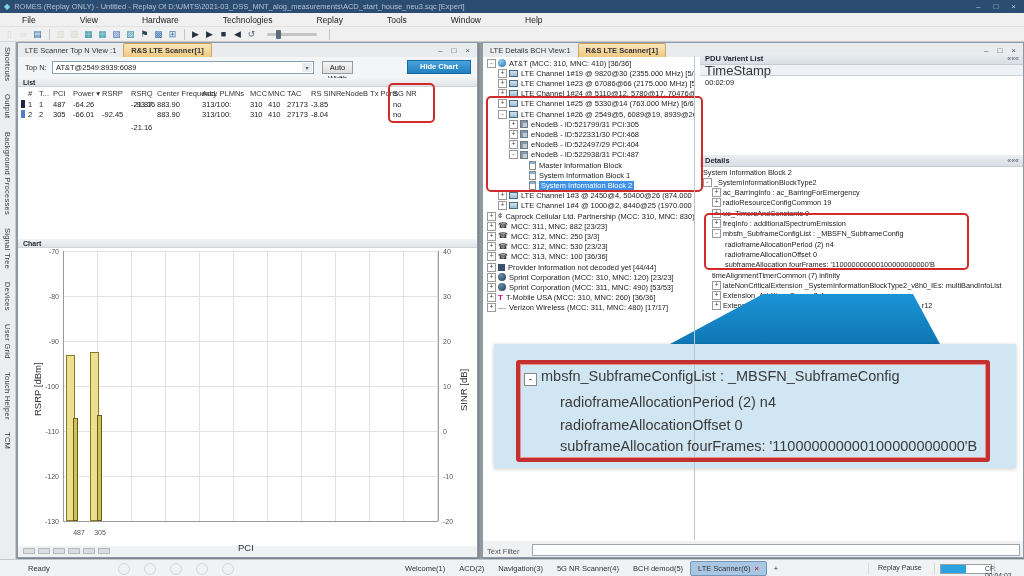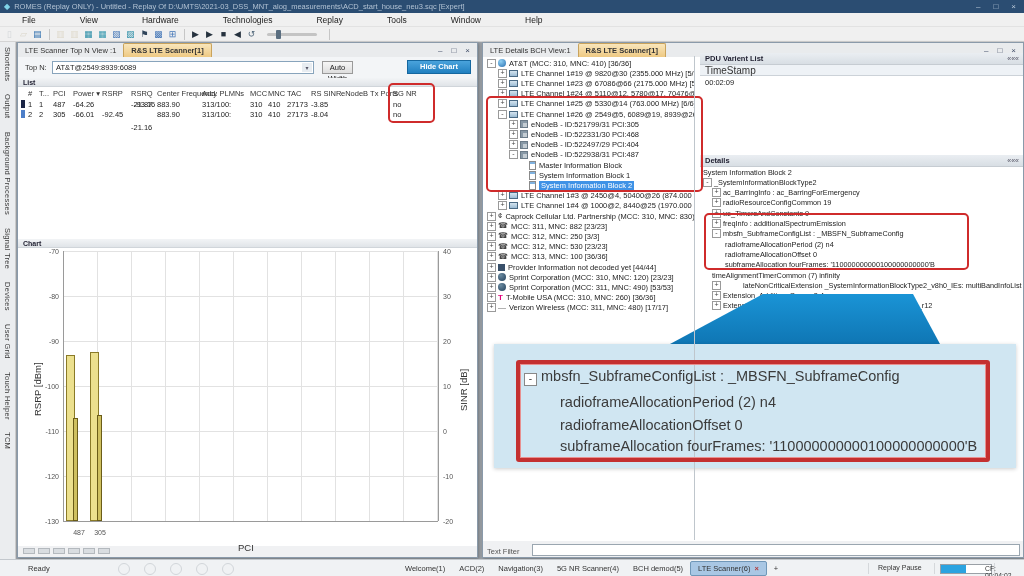--- a/index.html
+++ b/index.html
@@ -56,21 +56,21 @@
               transform:rotate(-90deg);transform-origin:left top;}
   
   .trow{position:absolute;height:10px;font-size:7.5px;color:#222;white-space:nowrap;overflow:hidden;display:flex;align-items:center;}
   .expander{display:inline-block;width:7px;height:7px;border:1px solid #9a9a9a;background:#fff;color:#444;
             font-size:7px;line-height:6px;text-align:center;box-sizing:content-box;margin-right:2px;flex:none;}
   .ticon{display:inline-block;margin-right:3px;flex:none;}
   .sel{background:#3f92e6;color:#fff;padding:0 2px;}
   .panel-title{position:absolute;background:linear-gradient(#eaeef2,#d8dee4);border-bottom:1px solid #c6ccd2;
                font-size:7.5px;font-weight:bold;color:#223;line-height:12px;padding-left:5px;box-sizing:border-box;}
   .chev{position:absolute;right:4px;top:0;font-size:7px;color:#556;font-weight:normal;}
-  .colhdr{position:absolute;background:#eef2f6;border-bottom:1px solid #ccd2d8;font-size:10px;color:#333;
+  .colhdr{position:absolute;background:#eef2f6;border-bottom:1px solid #ccd2d8;font-size:13px;color:#333;
           line-height:11px;padding-left:5px;box-sizing:border-box;}
   .ic-globe{width:8px;height:8px;border-radius:50%;background:radial-gradient(circle at 35% 30%,#8fd0f4,#2a6fb0);}
   .ic-tv{width:9px;height:7px;border:1px solid #4a6a84;background:linear-gradient(#d5e4ef,#9cbcd4);box-sizing:border-box;}
   .ic-enb{width:8px;height:8px;border:1px solid #6a7a88;background:#c3ccd3;box-sizing:border-box;
           box-shadow:inset 2px 2px 0 #8798a6;}
   .ic-doc{width:7px;height:9px;border:1px solid #8a8a8a;background:#fff;box-sizing:border-box;
           box-shadow:inset 0 2px 0 #7fb2e0;}
   .ic-square{width:7px;height:7px;background:#39506a;}
   .ic-globe2{width:8px;height:8px;border-radius:50%;background:radial-gradient(circle at 35% 30%,#6a8aa0,#24415c);}
   .ic-text{font-size:8px;line-height:8px;}
@@ -468,21 +468,21 @@
         </div>
         <div class="trow" style="left: 0px; top: 82.4px; right: 0px; padding-left: 25px;">
           <span style="font-size: 7.3px;">radioframeAllocationOffset  0</span>
         </div>
         <div class="trow" style="left: 0px; top: 92.7px; right: 0px; padding-left: 25px;">
           <span style="font-size: 7.3px;">subframeAllocation fourFrames:  '110000000000100000000000'B</span>
         </div>
         <div class="trow" style="left: 0px; top: 103px; right: 0px; padding-left: 12px;">
           <span style="font-size: 7.3px;">timeAlignmentTimerCommon  (7)  infinity</span>
         </div>
-        <div class="trow" style="left: 0px; top: 113.3px; right: 0px; padding-left: 12px; gap: 20px;">
+        <div class="trow" style="left: 0px; top: 113.3px; right: 0px; padding-left: 12px;">
           <div class="expander">+</div>
           <span style="font-size: 7.3px;">lateNonCriticalExtension  _SystemInformationBlockType2_v8h0_IEs: multiBandInfoList</span>
         </div>
         <div class="trow" style="left: 0px; top: 123.6px; right: 0px; padding-left: 12px;">
           <div class="expander">+</div>
           <span style="font-size: 7.3px;">Extension_Addition_Group_3  4</span>
         </div>
         <div class="trow" style="left: 0px; top: 133.9px; right: 0px; padding-left: 12px;">
           <div class="expander">+</div>
           <span style="font-size: 7.3px;">Extension_Addition_Group_4 : voiceServiceCauseIndication_r12</span>

